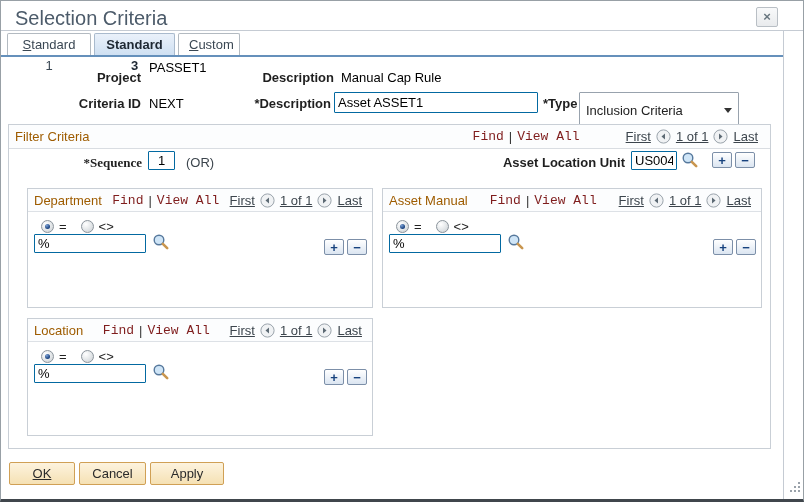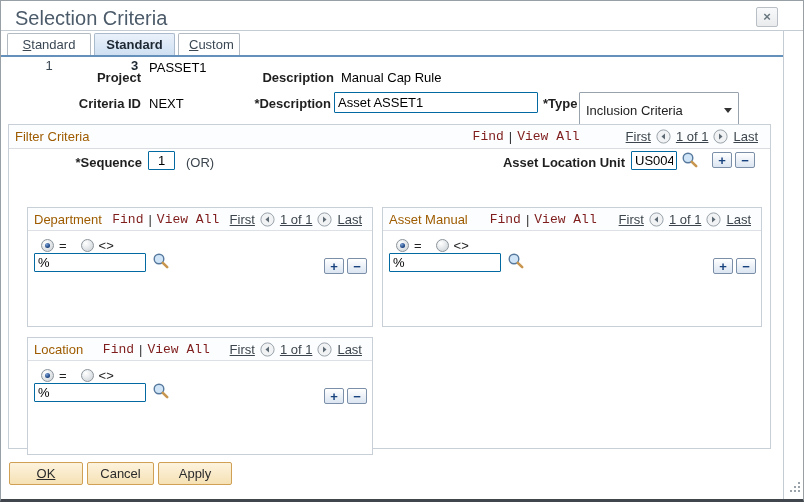--- a/index.html
+++ b/index.html
@@ -46,55 +46,55 @@
                  padding:0 12px 0 6px; background:#fcfdfe; border-bottom:1px solid #d9dde2; }
   .grp-title { color:#9e5c00; white-space:nowrap; }
   .findgrp { display:flex; align-items:center; gap:5px; white-space:nowrap; }
   .filter-head .findgrp { margin-left:auto; }
   .filter-head .pager { margin-left:46px; }
   .link { color:#7f1d1d; text-decoration:none; cursor:pointer;font-family:Liberation Mono, monospace; }
   .divider { color:#333; }
   .pager { display:flex; align-items:center; gap:5px; color:#3c454d; white-space:nowrap;text-decoration:underline; }
   .navicon { display:inline-block; vertical-align:middle; cursor:pointer; }
 
-  .seq-lbl { left:33px; width:100px; top:30px; }
+  .seq-lbl { left:33px; width:100px; top:30px;font-family:Liberation Serif, serif; }
   .seq-inp { left:139px; top:26px; width:27px; height:19px; text-align:center; }
   .or-lbl  { left:177px; top:30px; color:#3c454d; }
   .abu-lbl { left:466px; width:150px; top:30px; }
   .abu-inp { left:622px; top:26px; width:46px; height:19px; }
   .abu-mag { position:absolute; left:672px; top:26px; }
   .pm { position:absolute; width:20px; height:16px; border:1px solid #7c8fa8; border-radius:2px;
         background:linear-gradient(#ffffff,#dbe5f1); color:#17427e; font-weight:bold; font-size:13px;
         line-height:13px; text-align:center; cursor:pointer; padding:0; font-family:inherit; }
   .filter-plus { left:703px; top:27px; }
   .filter-minus { left:726px; top:27px; }
 
   
-  .grp { position:absolute; border:1px solid #c9cfd6; background:#fff;margin-top:19px; }
+  .grp { position:absolute; border:1px solid #c9cfd6; background:#fff; }
   .grp-head { position:absolute; left:0; top:0; width:100%; height:23px; display:flex; align-items:center;
               justify-content:space-between; padding:0 10px 0 6px; background:#fcfdfe;
               border-bottom:1px solid #dde1e6; }
   .op-row { position:absolute; left:13px; top:30px; height:14px; display:flex; align-items:center; }
   .radio { width:13px; height:13px; border-radius:50%; border:1px solid #8b949c; display:inline-block;
            position:relative; background:radial-gradient(circle at 35% 30%, #ffffff 0%, #e7eaec 45%, #c9ced2 100%);
            cursor:pointer; }
   .radio.sel::after { content:""; position:absolute; left:3px; top:3px; width:5px; height:5px;
            border-radius:50%; background:radial-gradient(circle at 35% 30%, #7aa0d4, #173f7d 70%); }
   .op-sym { margin:0 14px 0 5px; color:#222; }
   .val-row { position:absolute; left:6px; top:44px; display:flex; align-items:center; }
   .grp-inp { position:static; width:112px; height:19px; }
   .mag { margin-left:6px; cursor:pointer; display:inline-block; }
   .grp-plus { right:28px; top:50px; left:auto; }
   .grp-minus { right:5px; top:50px; left:auto; }
 
   
   .btnrow { position:absolute; left:8px; top:461px; display:flex; gap:4px; }
   .btn { height:23px; border:1px solid #d0a055; border-radius:2px; color:#2b2b2b; font-size:13px;
          background:linear-gradient(#fdf3de,#f5e1b4); cursor:pointer; font-family:inherit; }
-  .btn-ok { width:74px;text-decoration:underline; } .btn-cancel { width:67px; } .btn-apply { width:74px; }
+  .btn-ok { width:66px;text-decoration:underline; } .btn-cancel { width:67px; } .btn-apply { width:74px; }
 
   .grip { position:absolute; left:789px; top:481px; width:12px; height:12px; cursor:nwse-resize; }
   .grip::before { content:""; position:absolute; left:0; top:0; width:2px; height:2px; background:transparent;
          box-shadow:8px 0 0 #9aa2aa, 4px 4px 0 #9aa2aa, 8px 4px 0 #9aa2aa,
                     0 8px 0 #9aa2aa, 4px 8px 0 #9aa2aa, 8px 8px 0 #9aa2aa; }
 </style>
 </head>
 <body>
 
 <div class="page">

